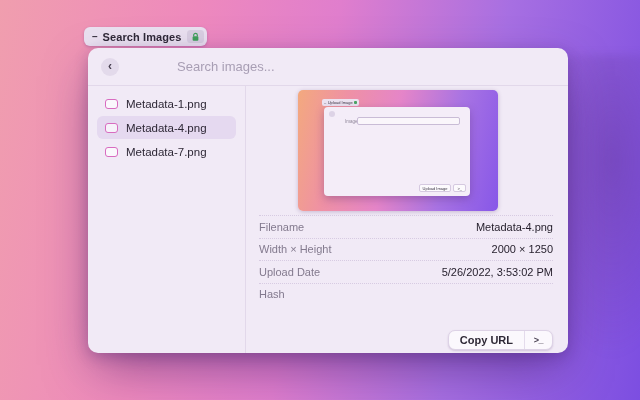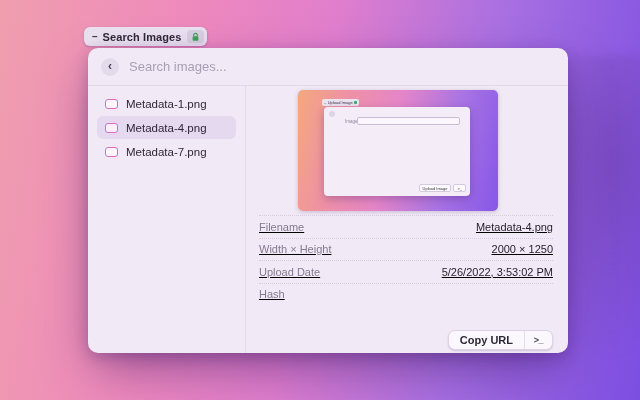--- a/index.html
+++ b/index.html
@@ -38,21 +38,21 @@
   }
   .win-header {
     height:38px; display:flex; align-items:center; gap:10px;
     padding-left:13px; border-bottom:1px solid #e2d8ea;
   }
   .back-btn {
     width:18px; height:18px; border-radius:50%; background:#e3daeb;
     color:#473f50; font-size:12px; font-weight:700;
     display:flex; align-items:center; justify-content:center; line-height:1; padding-bottom:1px;
   }
-  .search-input { font-size:13px; color:#a89eb4; }
+  .search-input { font-size:13px; color:#a89eb4;margin-left:48px; }
 
   .win-body { position:absolute; top:38px; bottom:0; left:0; right:0; display:flex; }
 
   .left-panel { width:158px; border-right:1px solid #e2d8ea; padding:6px 9px; }
   .file-item {
     height:23px; display:flex; align-items:center; gap:8px;
     padding:0 8px; border-radius:6px; margin-bottom:1px;
   }
   .file-item.selected {
     background-color:#e5d9f0;
@@ -97,21 +97,20 @@
     height:8px; padding:0 3px; display:flex; align-items:center; justify-content:center;
     background:#fcfafd; border:.5px solid #d5c9e0; border-radius:2px;
     font-size:4px; color:#3b3544; white-space:nowrap;
   }
 
   
   .meta-table { position:absolute; left:13px; right:15px; top:129px; }
   .meta-row {
     height:22.5px; display:flex; align-items:center; justify-content:space-between;
     border-top:1px dotted #d7cbe2;
-    text-decoration:underline;
   }
   .meta-label { font-size:11px; color:#837a8e; }
   .meta-value { font-size:11px; color:#231d2a; font-weight:500; }
 
   
   .actions {
     position:absolute; right:15px; top:244px; height:20px;
     display:flex; align-items:stretch;
     background:#fbf8fd; border:1px solid #ddd2e6; border-radius:7px;
     box-shadow:0 1px 2px rgba(70,30,100,.18); overflow:hidden;

